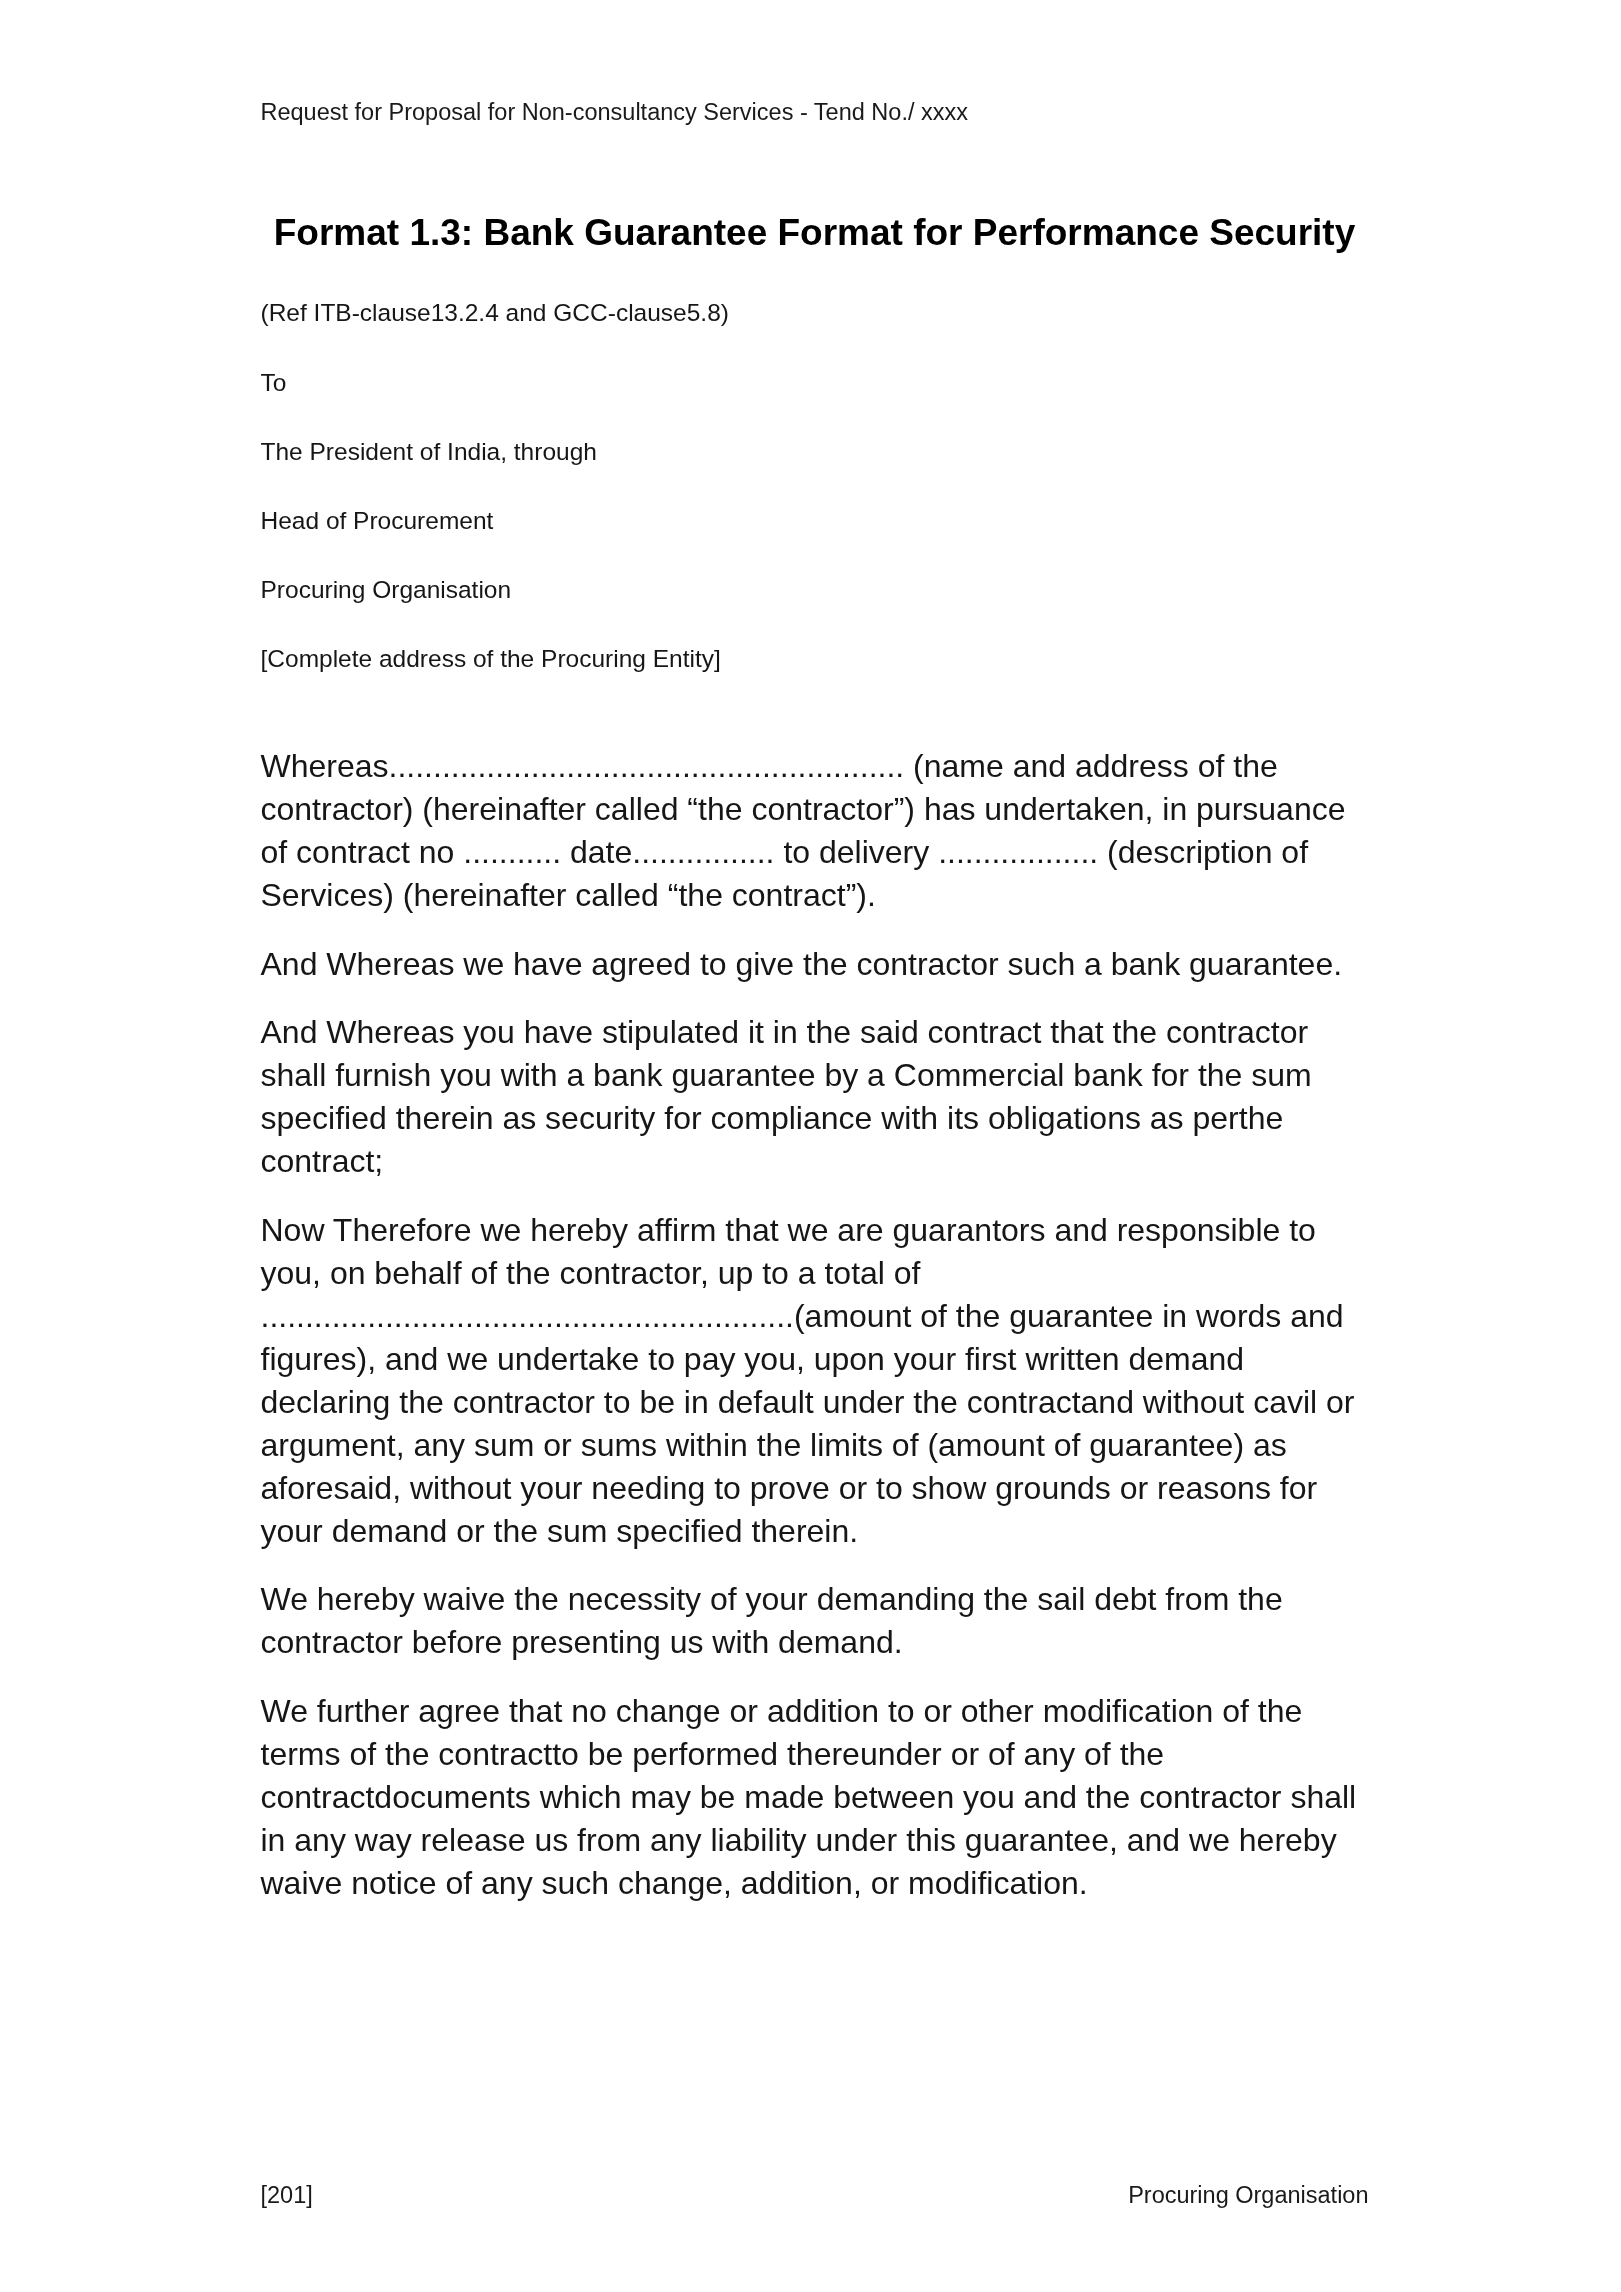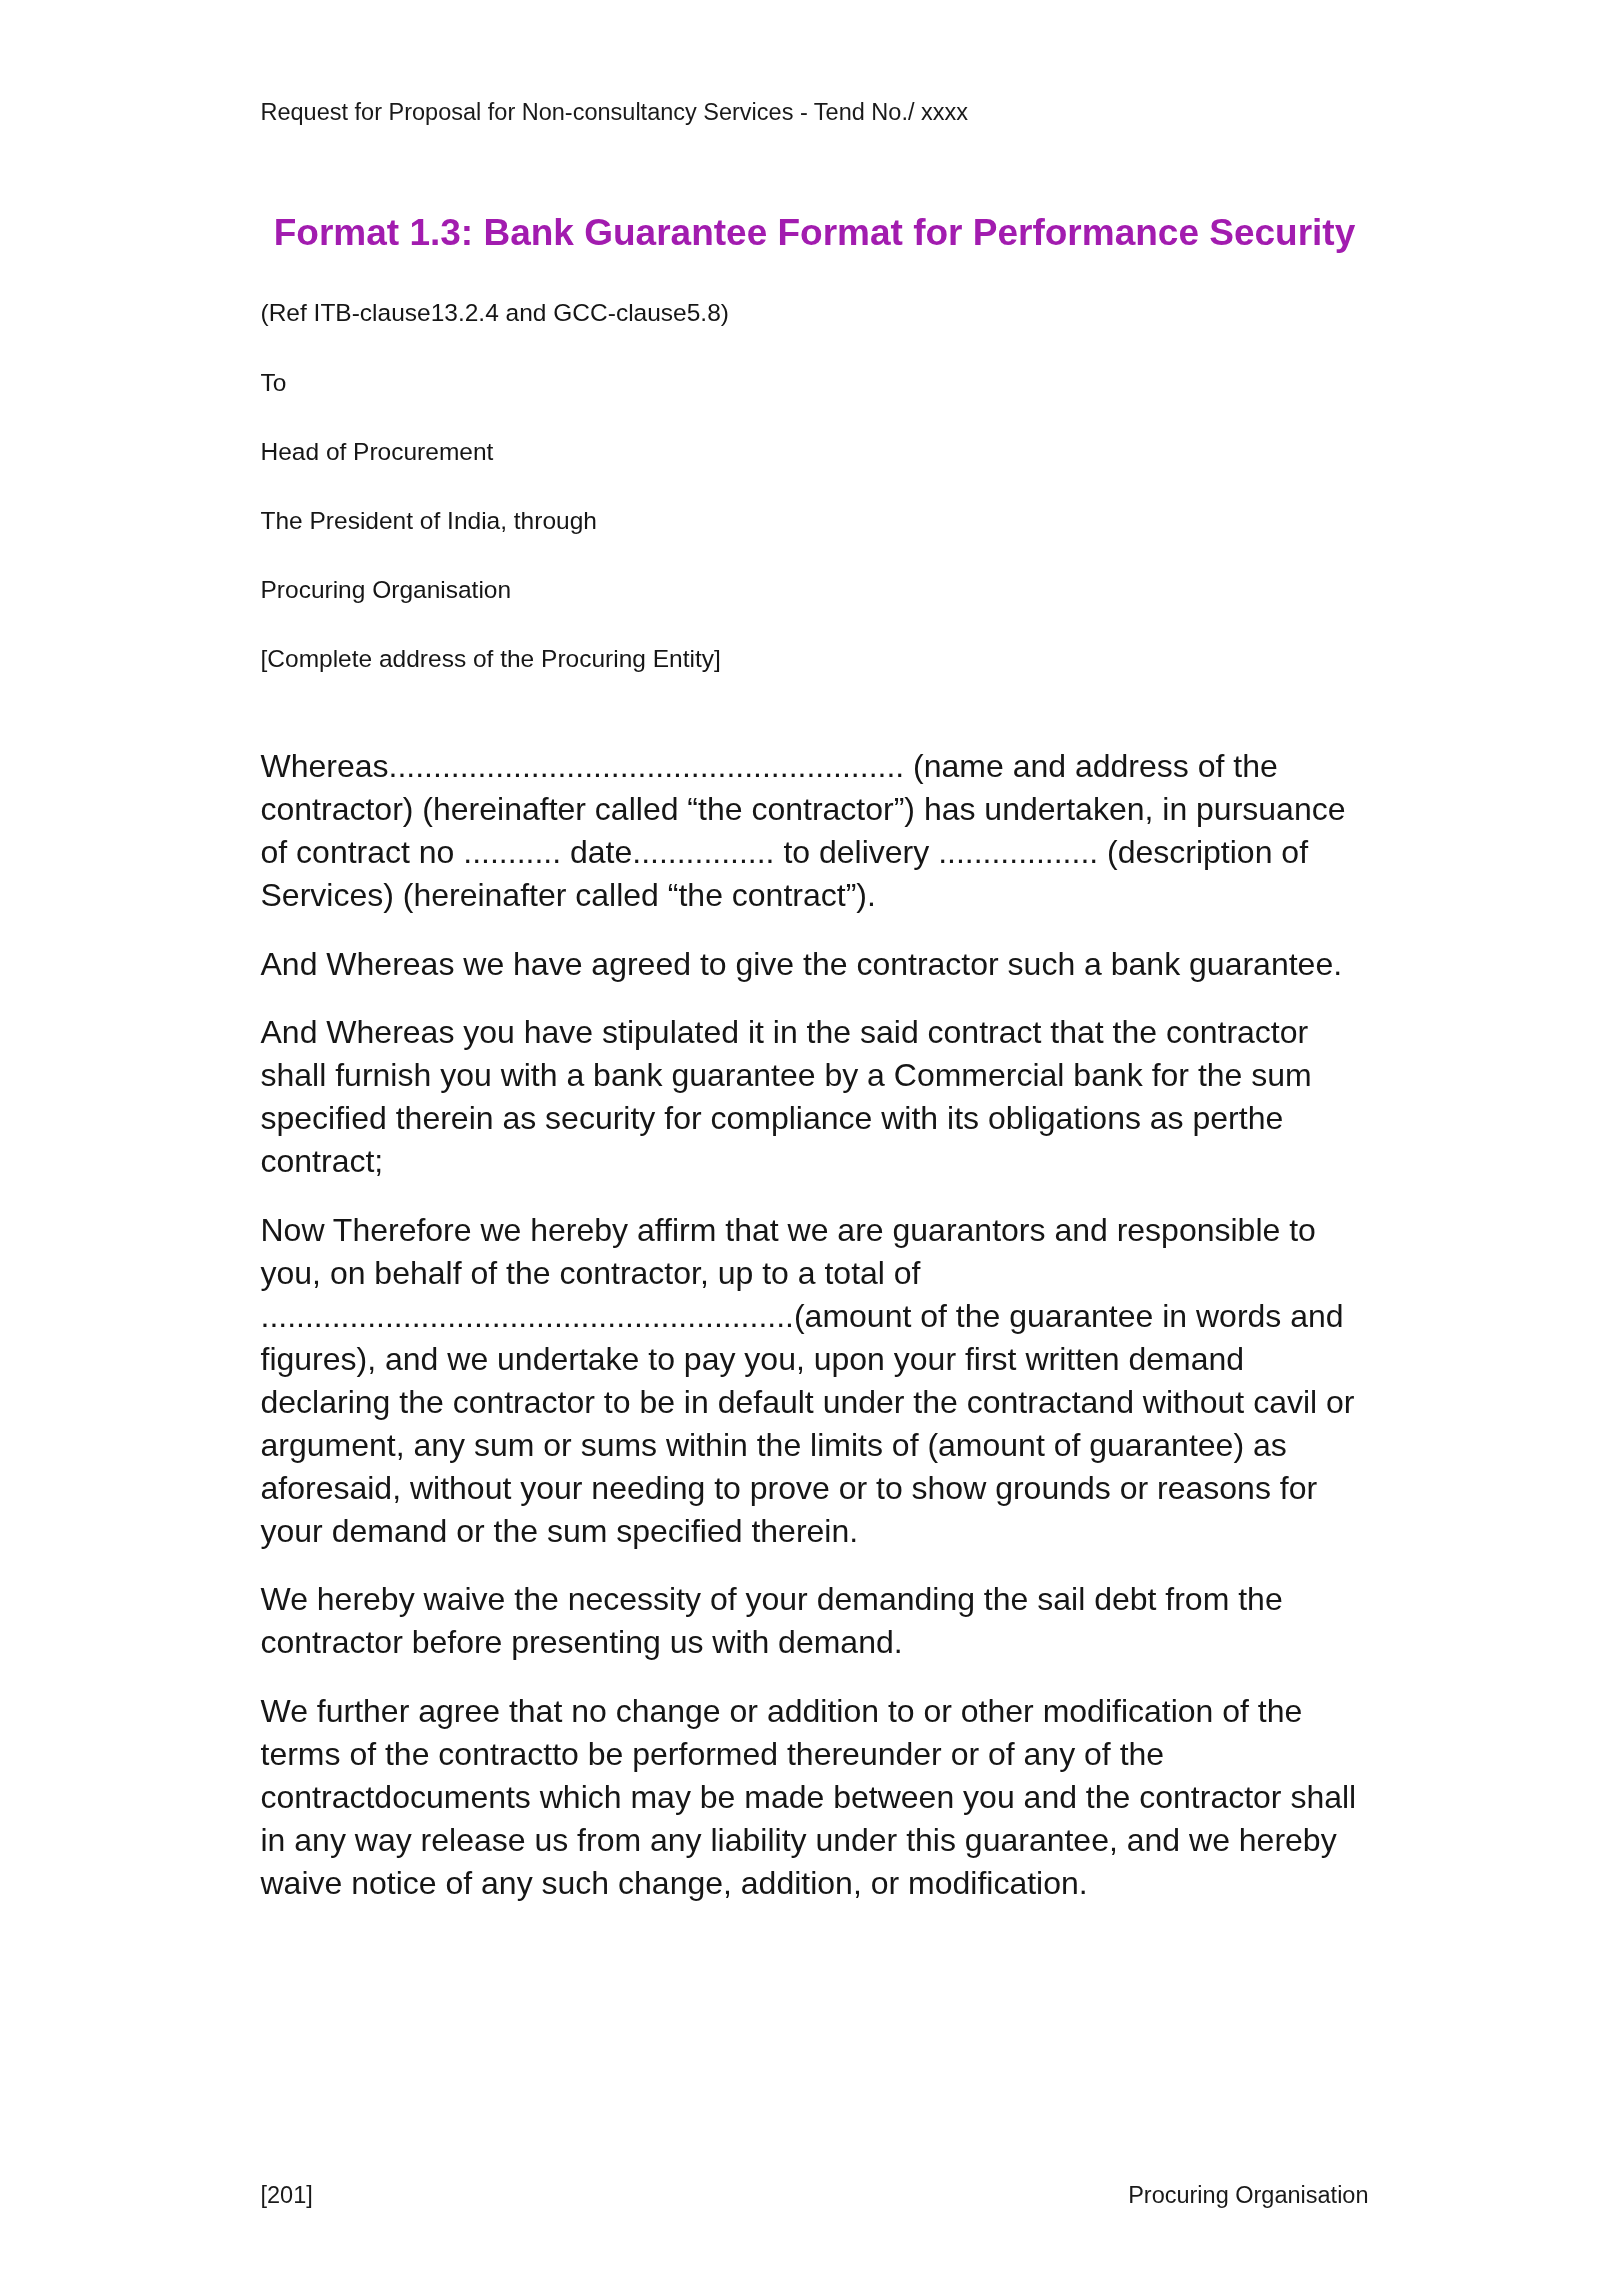--- a/index.html
+++ b/index.html
@@ -23,21 +23,21 @@
     font-size: 23.5px;
     line-height: 29px;
     color: #1a1a1a;
   }
   .doc-title {
     margin: 82px 0 0 0;
     font-size: 37px;
     line-height: 47px;
     font-weight: bold;
     text-align: center;
-    color: #a21caf;
+    color: #000000;
   }
   .ref-line {
     margin: 39px 0 0 0;
     font-size: 24.5px;
     line-height: 35px;
   }
   .addr {
     margin: 0 0 34px 0;
     font-size: 24.5px;
     line-height: 35px;
@@ -72,22 +72,22 @@
 
 <div class="page">
 
   <div class="running-header">Request for Proposal for Non-consultancy Services - Tend No./ xxxx</div>
 
   <h1 class="doc-title">Format 1.3: Bank Guarantee Format for Performance Security</h1>
 
   <p class="ref-line">(Ref ITB-clause13.2.4 and GCC-clause5.8)</p>
 
   <p class="addr first">To</p>
+  <p class="addr">The President of India, through</p>
   <p class="addr">Head of Procurement</p>
-  <p class="addr">The President of India, through</p>
   <p class="addr">Procuring Organisation</p>
   <p class="addr">[Complete address of the Procuring Entity]</p>
 
   <p class="para first">Whereas.......................................................... (name and address of the contractor) (hereinafter called “the contractor”) has undertaken, in pursuance of contract no ........... date................ to delivery .................. (description of Services) (hereinafter called “the contract”).</p>
   <p class="para">And Whereas we have agreed to give the contractor such a bank guarantee.</p>
   <p class="para">And Whereas you have stipulated it in the said contract that the contractor shall furnish you with a bank guarantee by a Commercial bank for the sum specified therein as security for compliance with its obligations as perthe contract;</p>
   <p class="para">Now Therefore we hereby affirm that we are guarantors and responsible to you, on behalf of the contractor, up to a total of ............................................................(amount of the guarantee in words and figures), and we undertake to pay you, upon your first written demand declaring the contractor to be in default under the contractand without cavil or argument, any sum or sums within the limits of (amount of guarantee) as aforesaid, without your needing to prove or to show grounds or reasons for your demand or the sum specified therein.</p>
   <p class="para">We hereby waive the necessity of your demanding the sail debt from the contractor before presenting us with demand.</p>
   <p class="para">We further agree that no change or addition to or other modification of the terms of the contractto be performed thereunder or of any of the contractdocuments which may be made between you and the contractor shall in any way release us from any liability under this guarantee, and we hereby waive notice of any such change, addition, or modification.</p>
 

